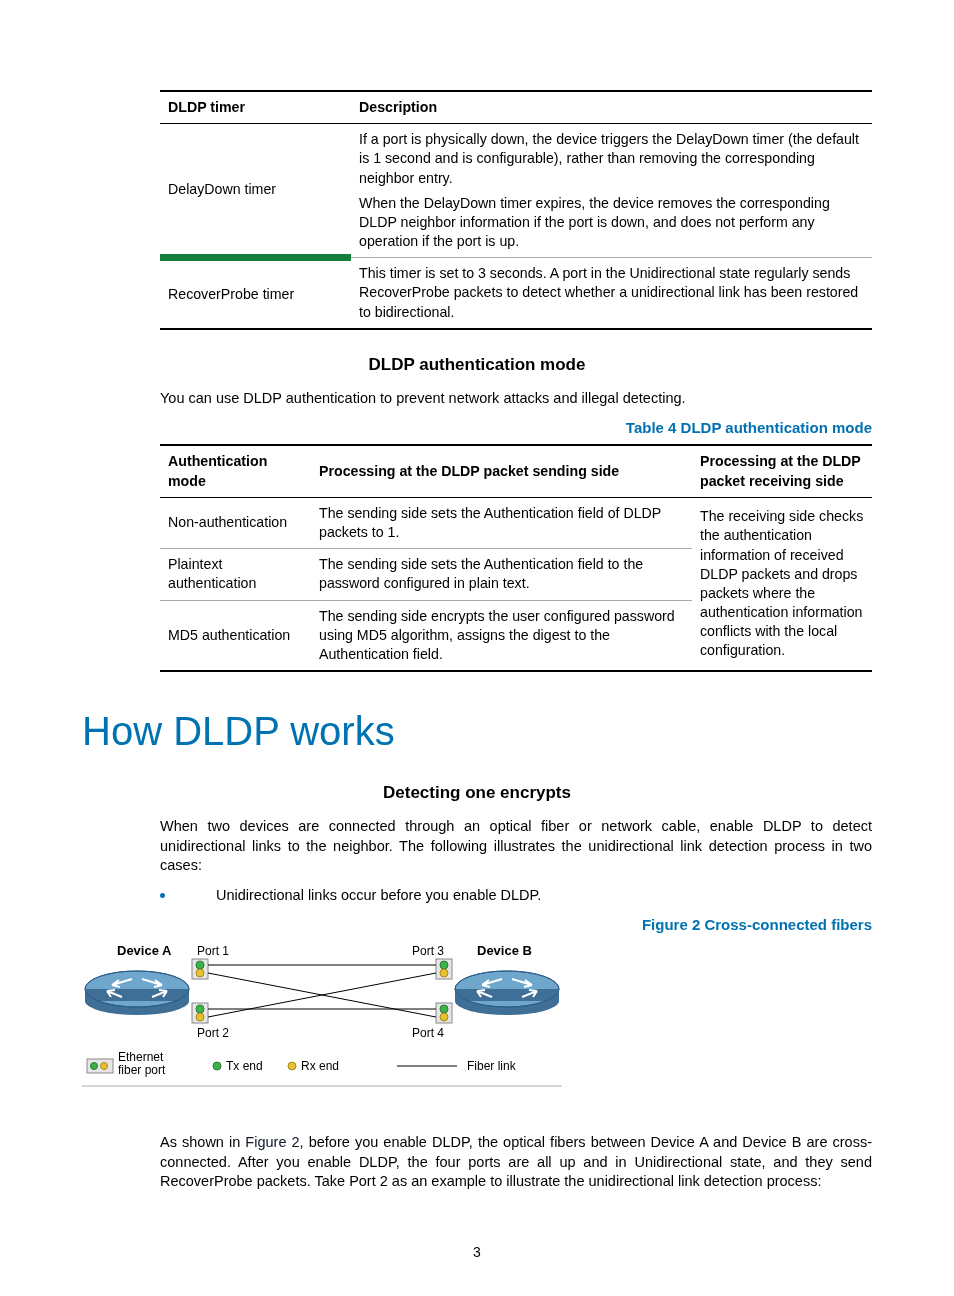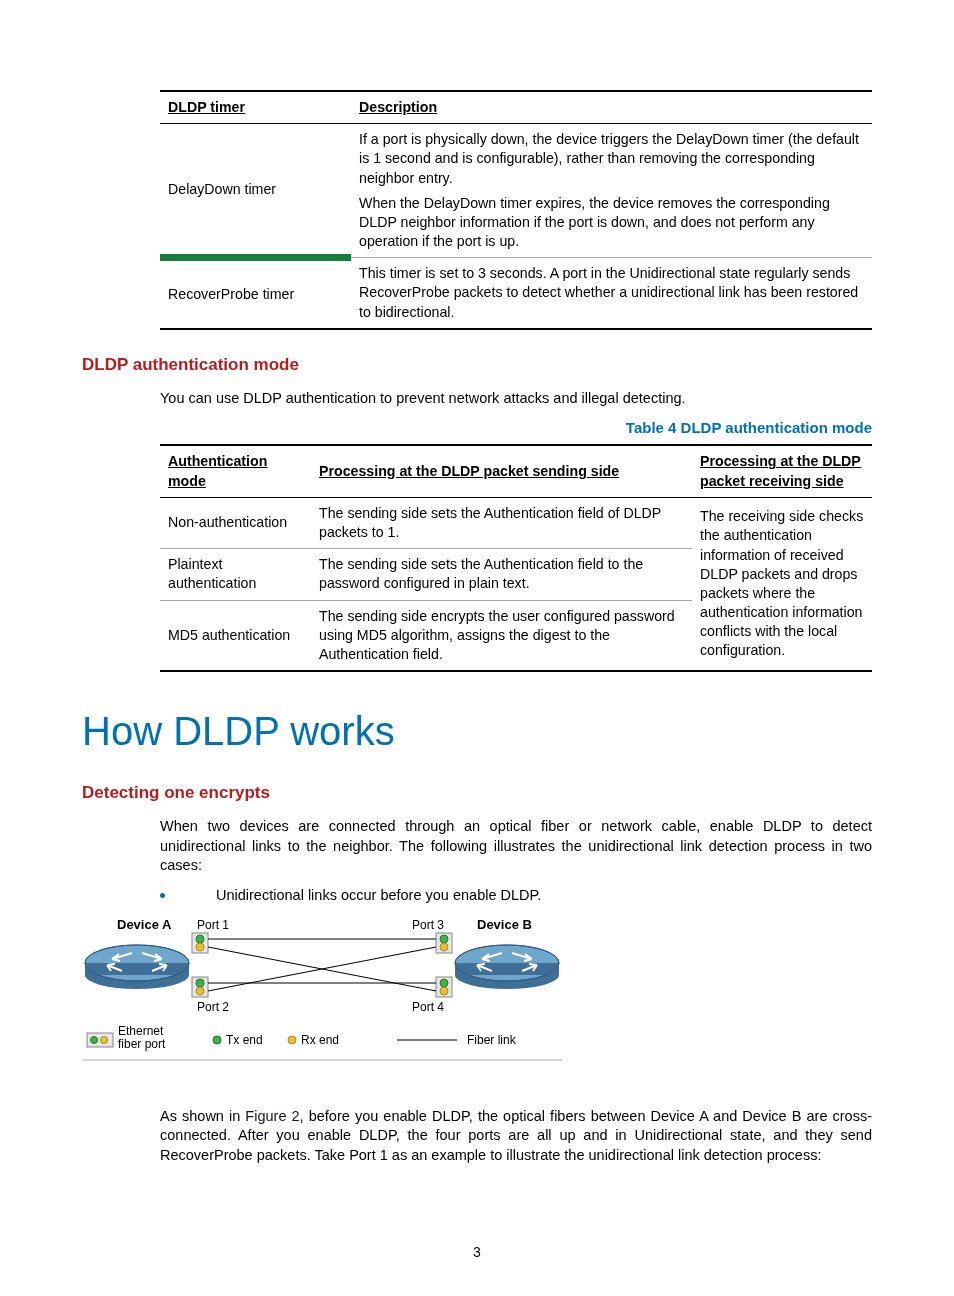--- a/index.html
+++ b/index.html
@@ -39,29 +39,30 @@
     font-weight: bold;
     padding: 6px 8px 6px 8px;
     border-bottom: 1px solid #000;
   }
   table.data td {
     padding: 6px 8px;
     vertical-align: middle;
     border-bottom: 1px solid #aaa;
   }
   table.data .botrule td { border-bottom: 2.5px solid #000; }
-  .head-border th { border-top: 2.5px solid #000; text-decoration: underline; }
+  .head-border th { border-top: 2.5px solid #000; }
 
   h2.section {
     font-family: "Arial Narrow", Arial, sans-serif;
     font-stretch: condensed;
-    color: #b91c1c;
+    color: #000000;
     font-weight: 600;
     font-size: 17px;
     margin: 24px 0 12px 0;
+    text-align: center;
   }
   h1.bigsection {
     font-family: "Arial Narrow", Arial, sans-serif;
     font-stretch: condensed;
     color: #0072b1;
     font-weight: 400;
     font-size: 40px;
     margin: 32px 0 18px 0;
   }
   .caption {
@@ -172,20 +173,21 @@
     </table>
 
   <h1 class="bigsection">How DLDP works</h1>
   <h2 class="section">Detecting one encrypts</h2>
   <p class="body-indent" style="text-align:justify;">When two devices are connected through an optical fiber or network cable, enable DLDP to detect unidirectional links to the neighbor. The following illustrates the unidirectional link detection process in two cases:</p>
 
   <ul class="bullet">
     <li><span>Unidirectional links occur before you enable DLDP.</span></li>
   </ul>
 
+  <div class="caption fig-indent">Figure 2 Cross-connected fibers</div>
 
   <div class="figure-box fig-indent">
     <svg width="480" height="170" viewBox="0 0 480 170">
 
       <text x="35" y="14" class="lblb">Device A</text>
       <text x="115" y="14" class="lbl">Port 1</text>
       <text x="330" y="14" class="lbl">Port 3</text>
       <text x="395" y="14" class="lblb">Device B</text>
 
       <g>
@@ -261,17 +263,17 @@
 
         <line x1="315" y1="125" x2="375" y2="125" stroke="#000"></line>
         <text x="385" y="129" class="lbl">Fiber link</text>
 
         <line x1="0" y1="145" x2="480" y2="145" stroke="#888" stroke-width="0.7"></line>
       </g>
     </svg>
   </div>
 
   <p class="body-indent" style="text-align:justify; margin-top:16px;">
-    <span>As shown in </span><a class="link">Figure 2</a><span>, before you enable DLDP, the optical fibers between Device A and Device B are cross-connected. After you enable DLDP, the four ports are all up and in Unidirectional state, and they send RecoverProbe packets. Take Port 1 as an example to illustrate the unidirectional link detection process:</span>
+    <span>As shown in </span><a class="link">Figure 2</a><span>, before you enable DLDP, the optical fibers between Device A and Device B are cross-connected. After you enable DLDP, the four ports are all up and in Unidirectional state, and they send RecoverProbe packets. Take Port 2 as an example to illustrate the unidirectional link detection process:</span>
   </p>
 
   <div class="page-num">3</div>
 </div>
 
 </body></html>

